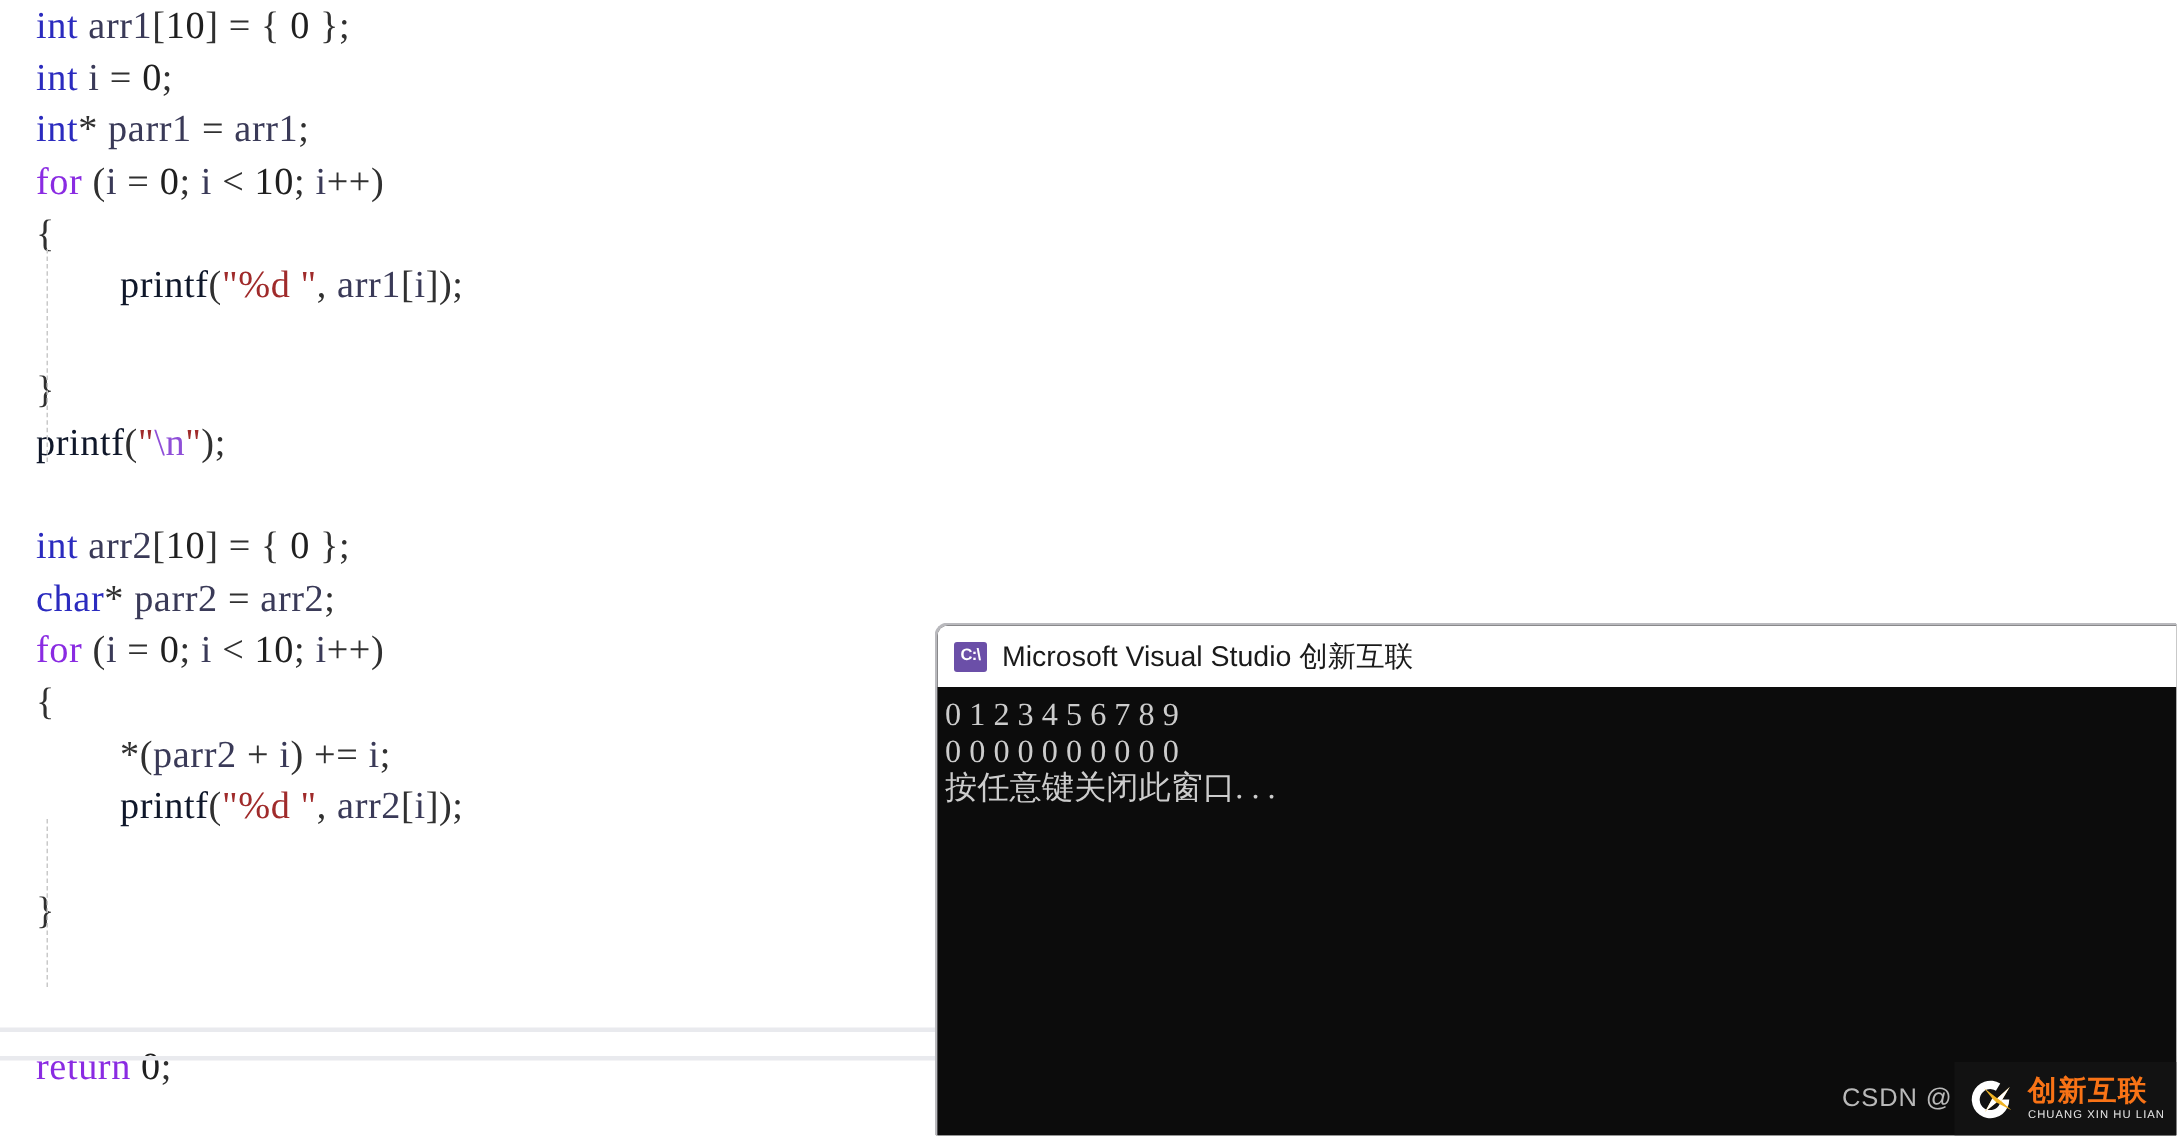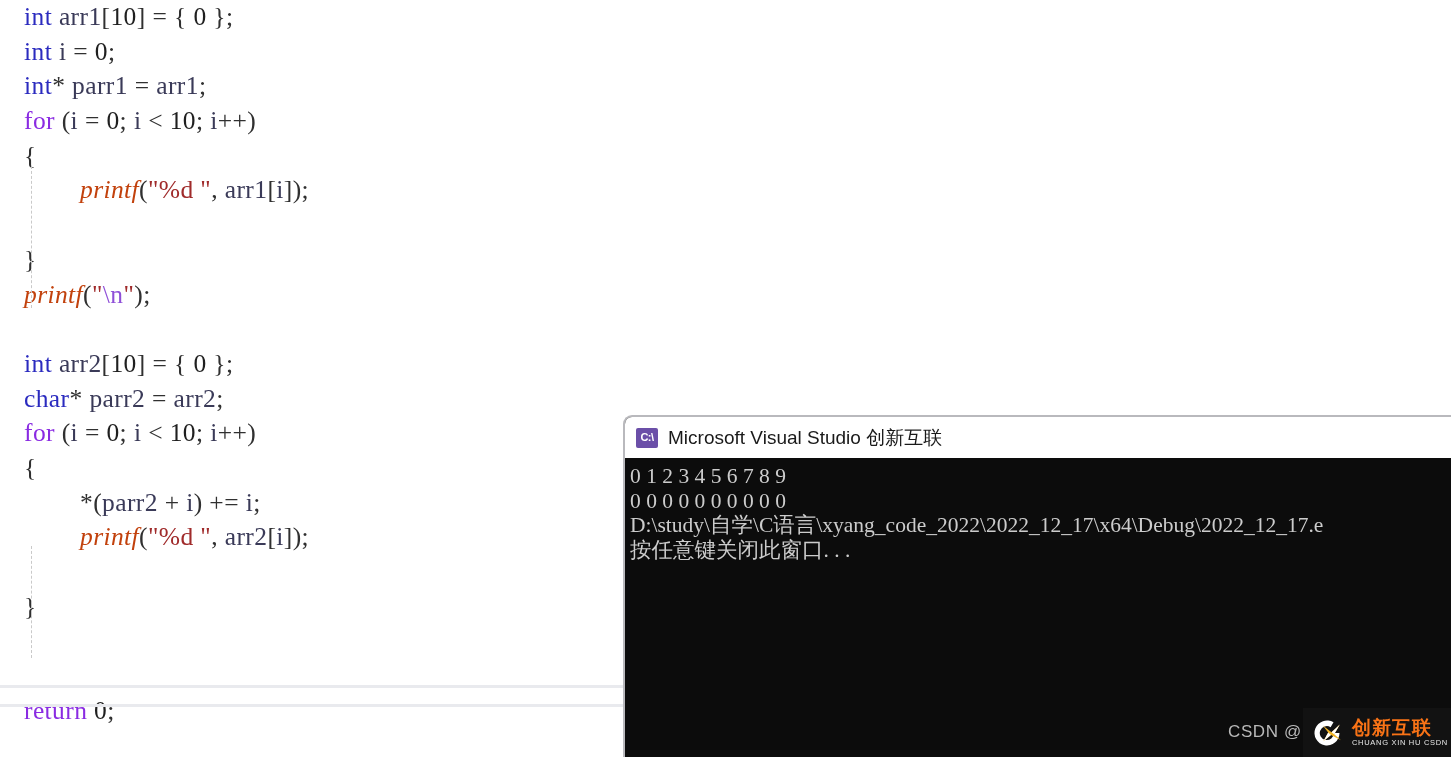--- a/index.html
+++ b/index.html
@@ -36,21 +36,21 @@
     padding-left: 24px;
   }
 
   
   .kw-type   { color: #2b2bbf; }
   .kw-ctrl   { color: #8a2be2; }
   .kw-ret    { color: #8a2be2; }
   .ident     { color: #3a3a58; margin-top: 43px; }
   .plain     { color: #262626; }
   .num       { color: #1f1f1f; }
-  .func      { color: #c2410c; font-style: italic; }
+  .func      { color: #0f172a; }
   .str       { color: #a02b2b; }
   .esc       { color: #8f4fd8; }
   .punct     { color: #303030; }
   .brace     { color: #303030; }
 
   
   .guide {
     position: absolute;
     width: 1px;
     border-left: 1px dashed #c9c9c9;
@@ -228,35 +228,34 @@
   <div id="console-titlebar">
     <div id="console-icon">
       <span>C:\</span>
     </div>
     <div id="console-title">Microsoft Visual Studio 创新互联</div>
   </div>
 
   <div id="console-body">
       <div class="console-line">0 1 2 3 4 5 6 7 8 9</div>
       <div class="console-line">0 0 0 0 0 0 0 0 0 0</div>
-      <div class="console-line">D:\study\自学\C语言\xyang_code_2022\2022_12_17\x64\Debug\2022_12_17.e</div>
       <div class="console-line">按任意键关闭此窗口. . .</div>
     </div>
 </div>
 
 <div id="watermark">
   <div id="csdn-text">CSDN @</div>
 </div>
 
 <div id="logo-box">
   <div id="logo-mark">
     <svg width="36" height="36" viewBox="0 0 36 36" aria-hidden="true">
       <path d="M30.5 18 A12.5 12.5 0 1 1 24.5 7.3 L21.6 12.2 A7 7 0 1 0 24.8 18 Z" fill="#ffffff"></path>
       <path d="M13.8 10.5 L22.5 17.2 L30.8 9.6 L25.2 19.2 L32.0 25.2 L22.0 20.0 L14.4 26.2 L19.2 17.4 Z" fill="#f0b323"></path>
       <path d="M22.5 17.2 L30.8 9.6 L25.2 19.2 Z" fill="#ffffff"></path>
       <path d="M19.2 17.4 L14.4 26.2 L22.0 20.0 Z" fill="#ffffff"></path>
     </svg>
   </div>
   <div id="logo-words">
     <div id="logo-cn">创新互联</div>
-    <div id="logo-en">CHUANG XIN HU CSDN</div>
+    <div id="logo-en">CHUANG XIN HU LIAN</div>
   </div>
 </div>
 
 </body></html>

